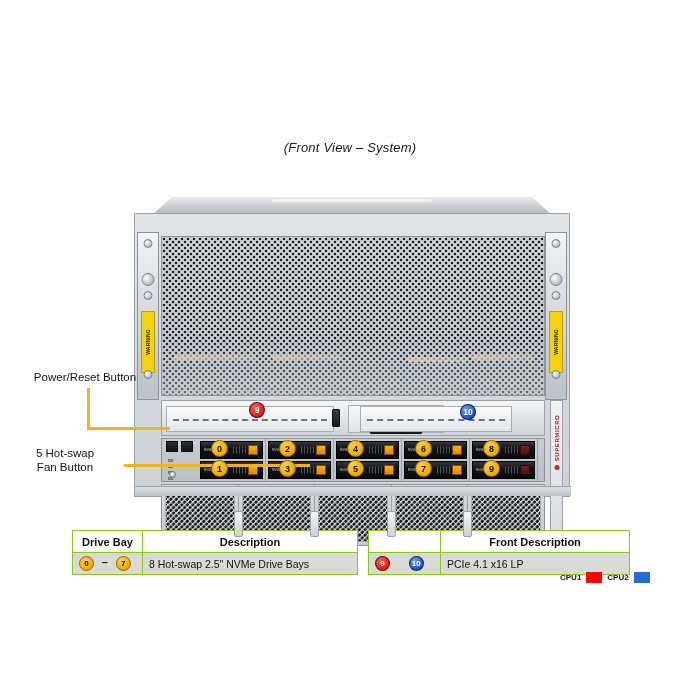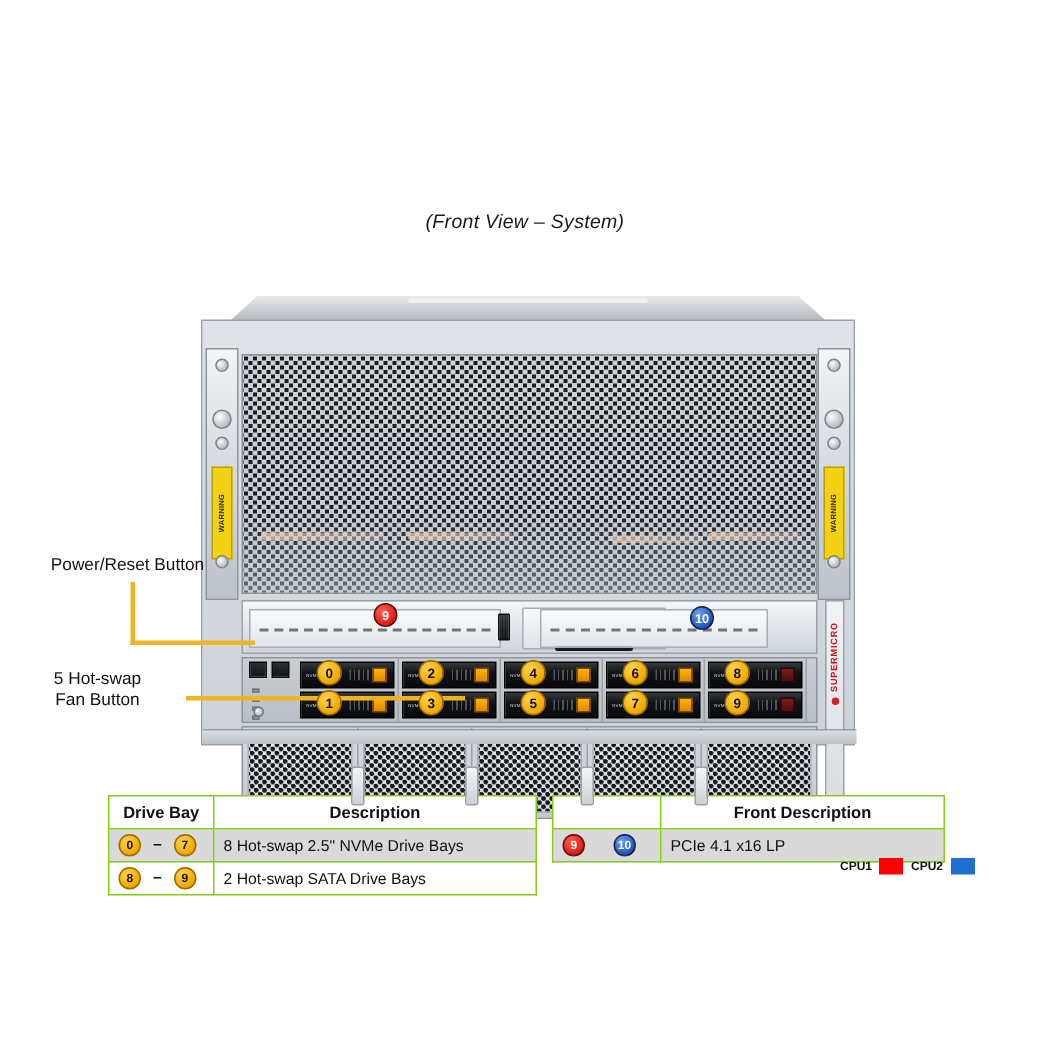--- a/index.html
+++ b/index.html
@@ -599,28 +599,20 @@
     </tr>
   </thead>
   <tbody>
     <tr class="row-alt">
       <td class="bay-cell">
         <span class="mini-badge">0</span>
         <span class="dash">–</span>
         <span class="mini-badge">7</span>
       </td>
       <td>8 Hot-swap 2.5" NVMe Drive Bays</td>
-    </tr>
-    <tr>
-      <td class="bay-cell">
-        <span class="mini-badge">8</span>
-        <span class="dash">–</span>
-        <span class="mini-badge">9</span>
-      </td>
-      <td>2 Hot-swap SATA Drive Bays</td>
     </tr>
   </tbody>
 </table>
 
 <table id="tbl-slot" class="tbl">
   <thead>
     <tr>
       <th class="c-slot"></th>
       <th>Front  Description</th>
     </tr>

